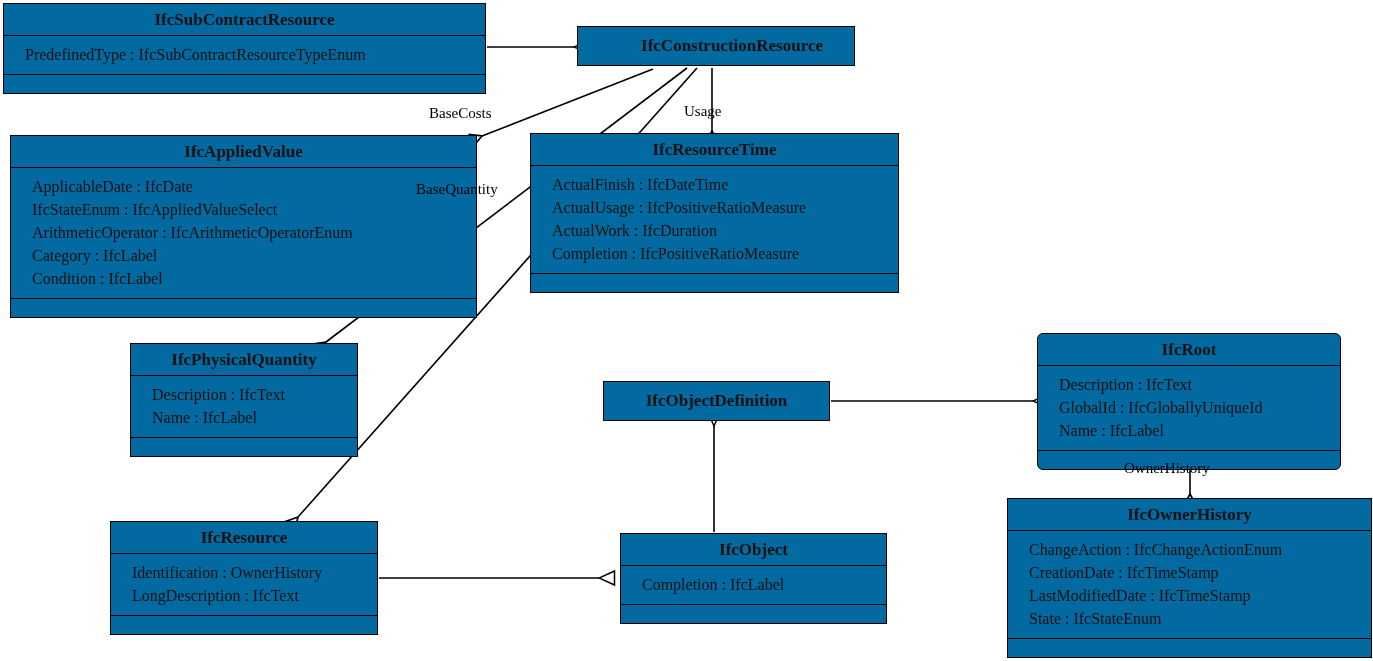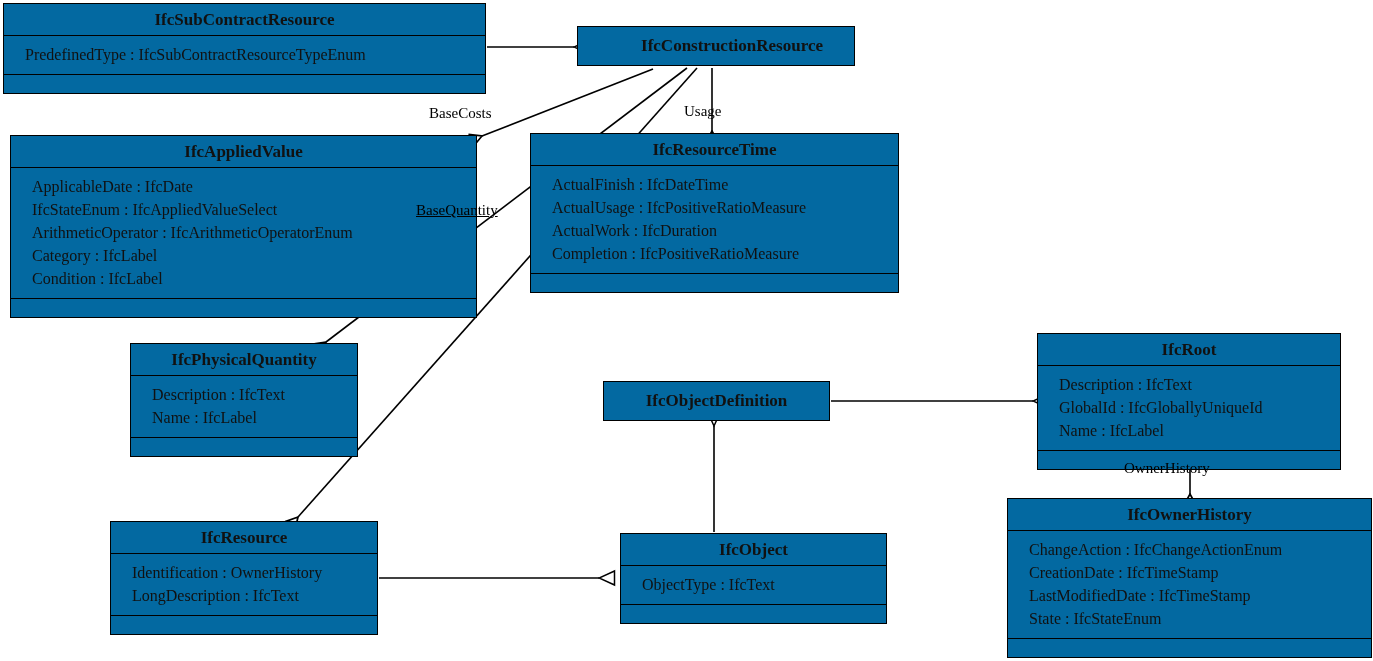--- a/index.html
+++ b/index.html
@@ -81,21 +81,21 @@
       <div>Description : IfcText</div>
       <div>Name : IfcLabel</div>
     </div>
     <div class="empty"></div>
   </div>
 
   <div class="cls single" style="left:603px;top:381px;width:227px;">
     <div class="title">IfcObjectDefinition</div>
   </div>
 
-  <div class="cls" style="left:1037px;top:333px;width:304px;">
+  <div class="cls" style="left:1037px;top:333px;width:304px;border-radius:6px;">
     <div class="title">IfcRoot</div>
     <div class="attrs">
       <div>Description : IfcText</div>
       <div>GlobalId : IfcGloballyUniqueId</div>
       <div>Name : IfcLabel</div>
     </div>
     <div class="empty"></div>
   </div>
 
   <div class="cls" style="left:1007px;top:498px;width:365px;">
@@ -114,23 +114,23 @@
     <div class="attrs">
       <div>Identification : OwnerHistory</div>
       <div>LongDescription : IfcText</div>
     </div>
     <div class="empty"></div>
   </div>
 
   <div class="cls" style="left:620px;top:533px;width:267px;">
     <div class="title">IfcObject</div>
     <div class="attrs">
-      <div>ObjectType : IfcText</div>
+      <div>Completion : IfcLabel</div>
     </div>
     <div class="empty"></div>
   </div>
 
   <div class="edge-label" style="left:429px;top:105px;">BaseCosts</div>
   <div class="edge-label" style="left:684px;top:103px;">Usage</div>
-  <div class="edge-label" style="left:416px;top:202px;text-decoration:underline;">BaseQuantity</div>
+  <div class="edge-label" style="left:416px;top:181px;">BaseQuantity</div>
   <div class="edge-label" style="left:1124px;top:460px;">OwnerHistory</div>
 
 </div>
 
 </body></html>

